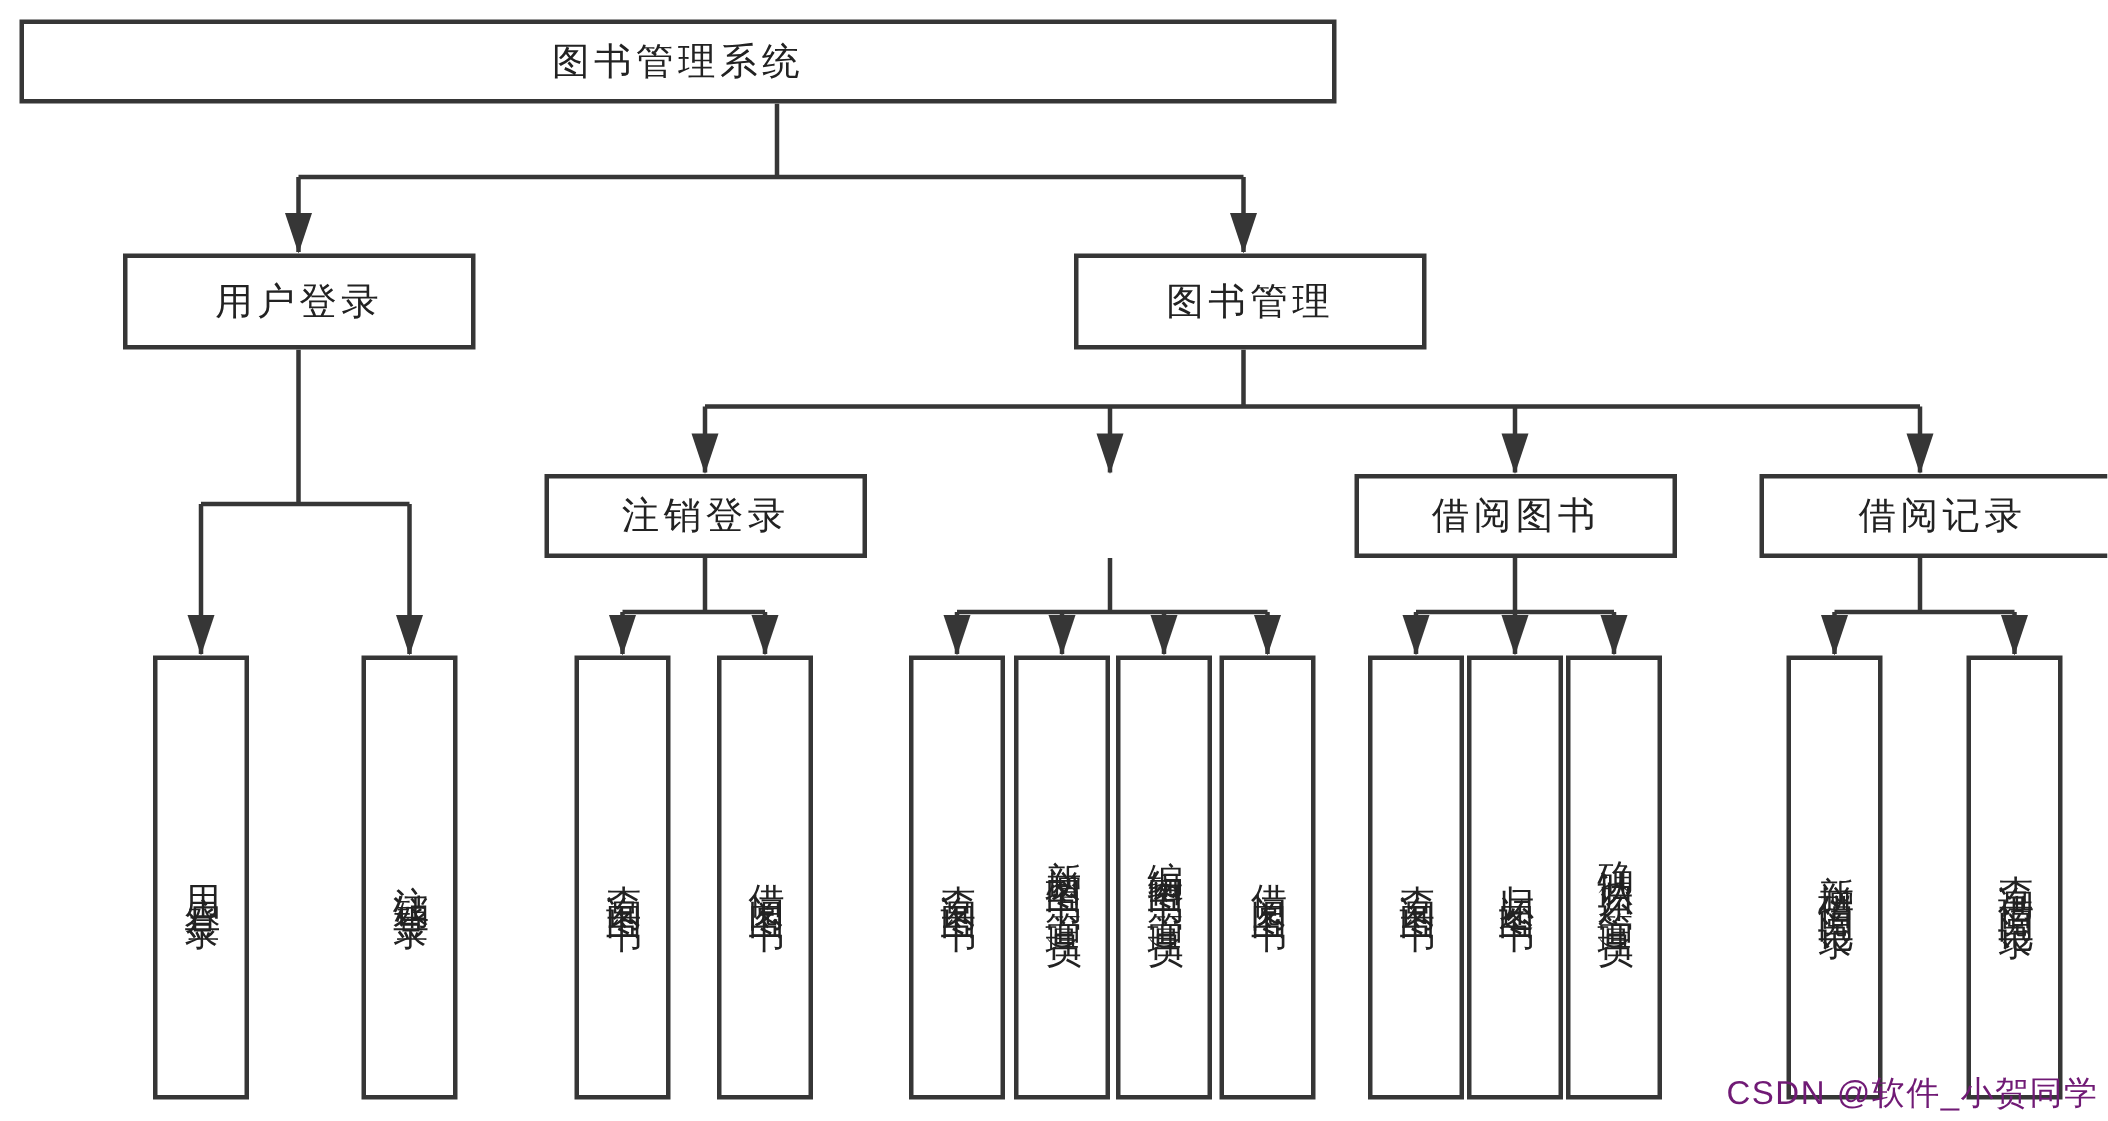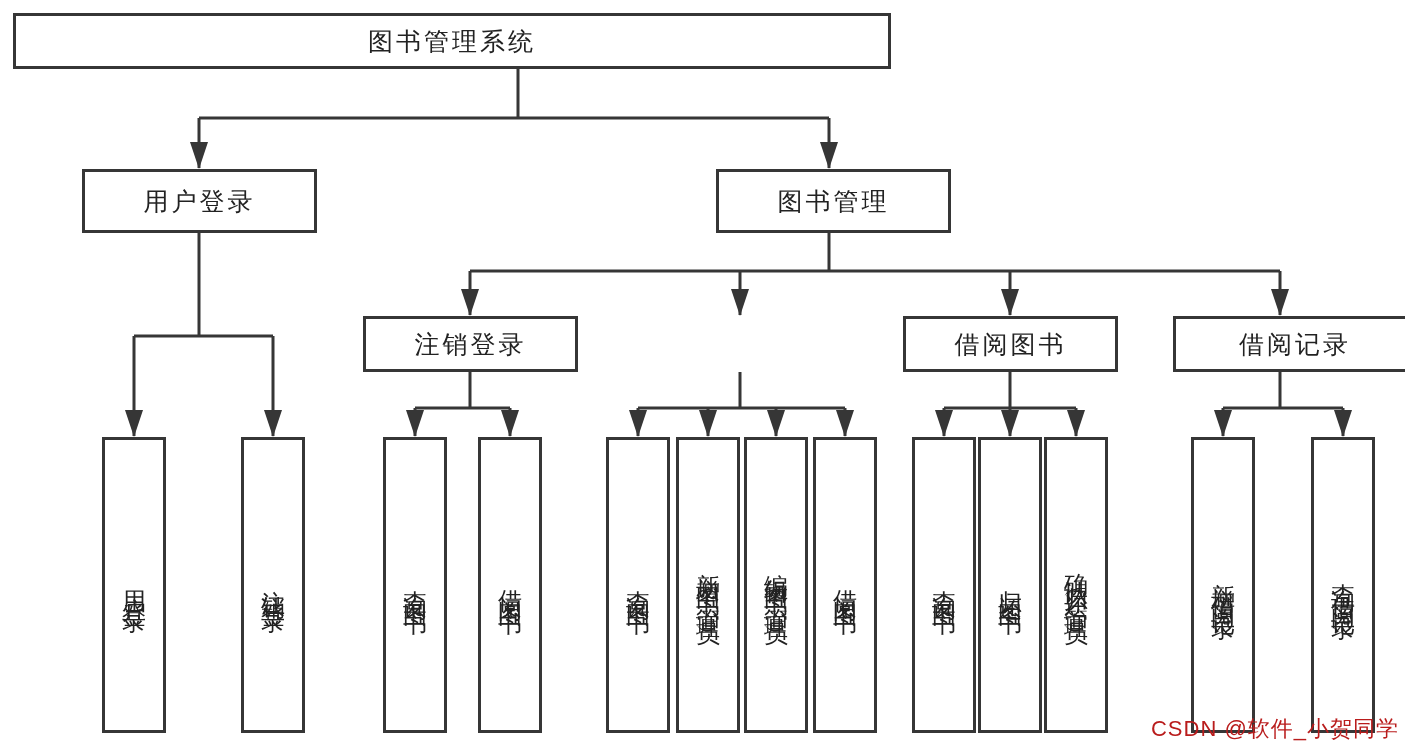--- a/index.html
+++ b/index.html
@@ -36,21 +36,21 @@
     letter-spacing: 7px;
     white-space: normal;
   }
   .watermark {
     position: absolute;
     right: 6px;
     bottom: 3px;
     z-index: 2;
     font-size: 22px;
     letter-spacing: 1px;
-    color: #b91c1c;
+    color: #701a75;
   }
 </style>
 </head>
 <body>
 
 <div class="canvas">
 
   <svg class="connectors" width="1405" height="747" viewBox="0 0 1405 747">
     <g stroke="#363636" stroke-width="3" fill="none">
       <path d="M518 69 V118 M199 118 H829 M199 118 V168 M829 118 V168"></path>

